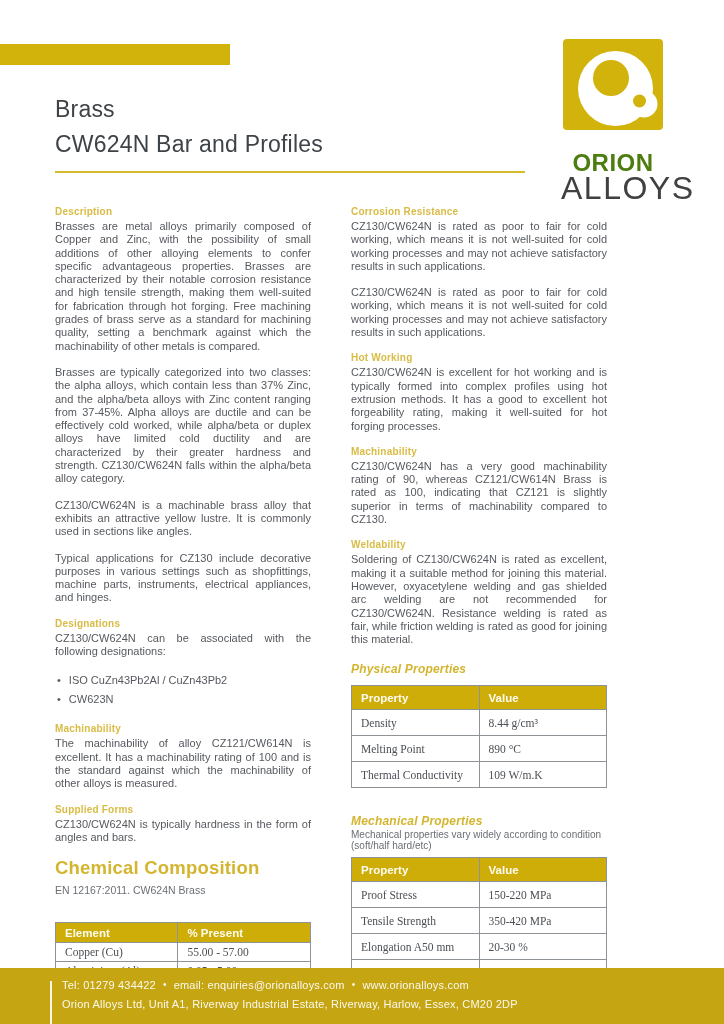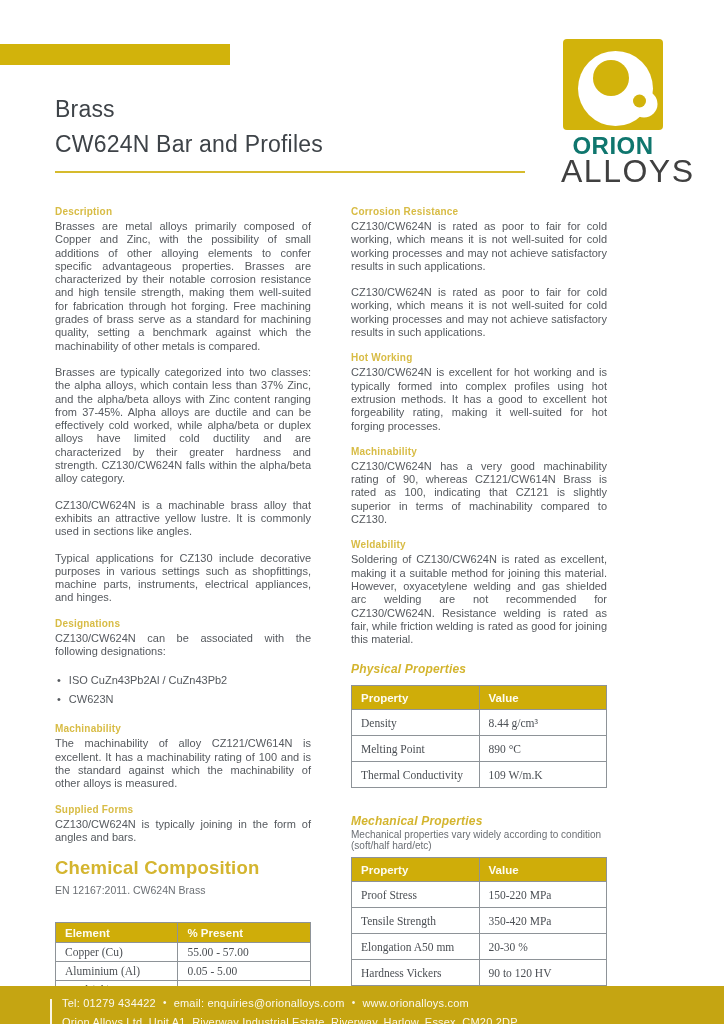--- a/index.html
+++ b/index.html
@@ -18,21 +18,21 @@
   .page{
     position:relative;width:724px;height:1024px;background:#ffffff;
     margin:0 auto;overflow:hidden;
   }
   .top-bar{position:absolute;left:0;top:44px;width:230px;height:21px;background:var(--gold);}
   .title-block{position:absolute;left:55px;top:92px;}
   .title-line{font-size:23px;line-height:35px;font-weight:400;color:var(--title-text);letter-spacing:.2px;}
   .title-rule{position:absolute;left:55px;top:171px;width:470px;height:2px;background:#d6bb2d;}
   .logo{position:absolute;left:561px;top:39px;width:104px;text-align:center;}
   .logo svg{display:block;margin:0 auto;}
-  .brand-top{font-size:24px;font-weight:700;color:#0f766e;letter-spacing:.5px;line-height:26px;margin-top:3px;}
+  .brand-top{font-size:24px;font-weight:700;color:#4d7c0f;letter-spacing:.5px;line-height:26px;margin-top:20px;}
   .brand-bottom{font-size:32px;font-weight:400;color:#404040;letter-spacing:1.5px;line-height:25px;}
   .content{position:absolute;left:55px;top:206px;width:552px;display:flex;gap:40px;}
   .col{width:256px;}
   .sec-head{font-size:10px;font-weight:600;color:var(--gold-head);margin:0 0 3px 0;letter-spacing:.2px;}
   .sec{margin-bottom:12px;}
   p.body{font-size:11px;line-height:13.3px;color:var(--body-text);text-align:justify;margin:0 0 13px 0;}
   ul.bullets{list-style:none;margin:2px 0 14px 2px;}
   ul.bullets li{font-size:11px;line-height:19px;color:var(--body-text);display:flex;}
   .bullet-dot{margin-right:8px;color:var(--body-text);}
   .big-head{font-size:18.5px;font-weight:700;color:var(--gold-big);letter-spacing:.2px;}
@@ -45,21 +45,21 @@
   td{color:#4b4f54;font-size:11.5px;padding:4px 9px;font-family:Liberation Serif, serif;}
   table.chem th{padding:3.5px 9px;}
   table.chem td{padding:3px 9px;}
   table.props th{padding:5.5px 9px;}
   table.props td{padding:6.5px 9px;}
   .col-el{width:48%;} .col-half{width:50%;}
   .phys-block{margin-top:16px;}
   .mech-block{margin-top:26px;}
   .chem-block{margin-top:8px;}
   .chem-block .sub-note{margin:5px 0 26px 0;}
-  .footer{position:absolute;left:0;bottom:0;width:724px;height:38px;background:var(--footer-bg);}
+  .footer{position:absolute;left:0;bottom:0;width:724px;height:56px;background:var(--footer-bg);}
   .footer-rule{position:absolute;left:50px;top:13px;bottom:0;width:2px;background:rgba(255,255,255,.9);}
   .footer-text{position:absolute;left:62px;top:11px;color:rgba(255,255,255,.93);}
   .footer-line1{font-size:11px;letter-spacing:.2px;}
   .footer-line2{font-size:11px;letter-spacing:.2px;margin-top:7px;}
   .footer-sep{padding:0 7px;font-size:10px;vertical-align:1px;}
 </style>
 </head>
 <body>
 
 <div class="page">
@@ -113,21 +113,21 @@
         </ul>
       </div>
 
       <div class="sec">
         <h3 class="sec-head">Machinability</h3>
         <p class="body">The machinability of alloy CZ121/CW614N is excellent. It has a machinability rating of 100 and is the standard against which the machinability of other alloys is measured.</p>
       </div>
 
       <div class="sec">
         <h3 class="sec-head">Supplied Forms</h3>
-        <p class="body">CZ130/CW624N is typically joining in the form of angles and bars.</p>
+        <p class="body">CZ130/CW624N is typically hardness in the form of angles and bars.</p>
       </div>
 
       <div class="chem-block">
         <h2 class="big-head">Chemical Composition</h2>
         <div class="sub-note">EN 12167:2011. CW624N Brass</div>
         <table class="chem">
           <thead>
             <tr>
               <th class="col-el">Element</th>
               <th>% Present</th>

